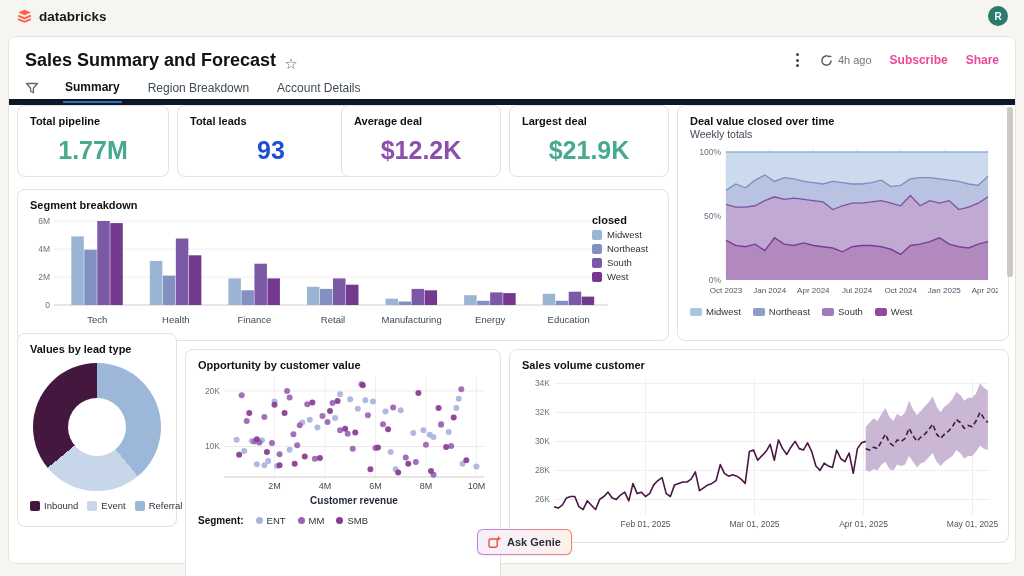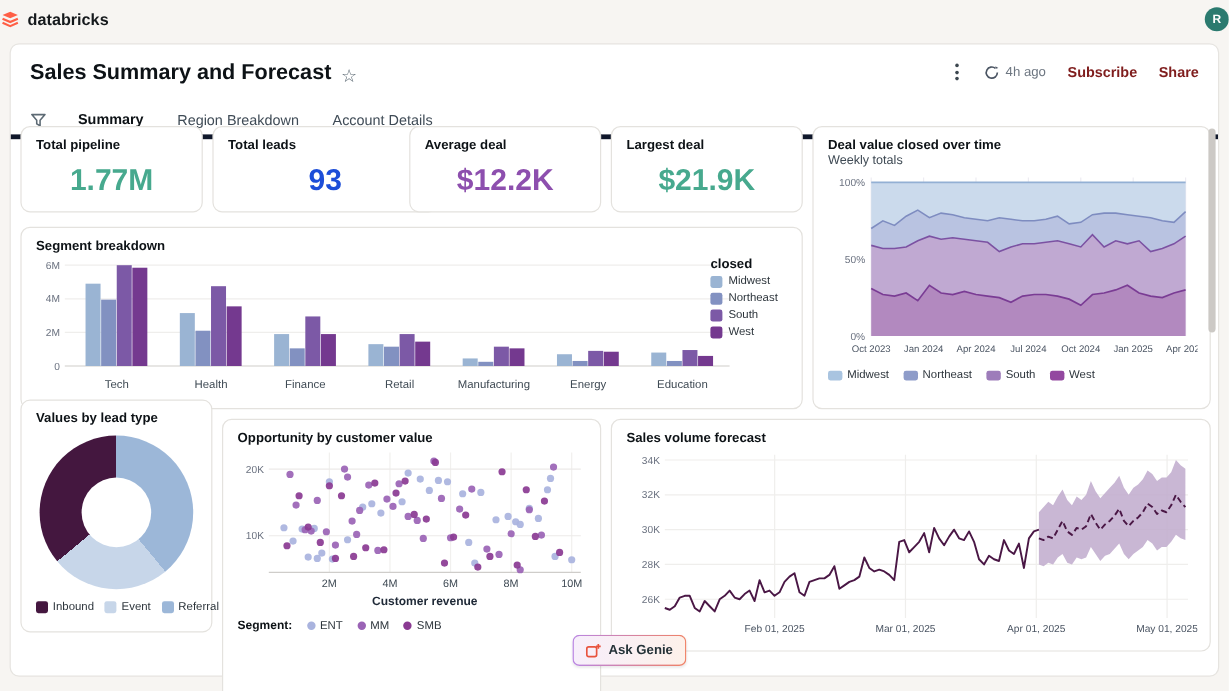--- a/index.html
+++ b/index.html
@@ -1,35 +1,35 @@
 <!DOCTYPE html>
 <html><head>
 <meta charset="utf-8">
 <style>
   html,body{margin:0;padding:0;}
   body{width:1024px;height:576px;position:relative;background:#f7f5f2;font-family:"Liberation Sans",sans-serif;overflow:hidden;color:#0d1216;}
   svg{font-family:inherit;}
   
-  .topbar{position:absolute;top:0;left:0;right:0;height:32px;display:flex;align-items:center;justify-content:space-between;padding:0 0;box-sizing:border-box;gap:21px;}
+  .topbar{position:absolute;top:0;left:0;right:0;height:32px;display:flex;align-items:center;justify-content:space-between;padding:0 16px;box-sizing:border-box;gap:21px;}
   .brand{display:flex;align-items:center;gap:6px;font-size:13.5px;font-weight:700;color:#15191c;cursor:pointer;}
   .avatar{width:20px;height:20px;border-radius:50%;background:#2b7a6f;color:#fff;font-size:10px;font-weight:700;display:flex;align-items:center;justify-content:center;cursor:pointer;}
   
   .panel{position:absolute;left:8px;right:8px;top:36px;height:528px;background:#fff;border:1px solid #e6e4e0;border-radius:8px;box-sizing:border-box;}
   .phead{position:absolute;top:9px;left:16px;right:16px;height:28px;display:flex;align-items:center;justify-content:space-between;}
   .ptitle-wrap{display:flex;align-items:flex-end;gap:8px;}
   .ptitle{font-size:18px;font-weight:700;margin:0;}
   .star{font-size:15px;color:#5d6a74;cursor:pointer;line-height:1;}
   .pctrl{display:flex;align-items:center;gap:18px;}
   .kebab{display:flex;flex-direction:column;gap:2.5px;padding:3px;cursor:pointer;}
   .kebab i{width:3px;height:3px;border-radius:50%;background:#3c474f;}
   .refresh{display:flex;align-items:center;gap:5px;cursor:pointer;justify-content:flex-end;}
   .ts{font-size:11px;color:#6d7681;}
-  .txtbtn{font-size:12px;font-weight:600;color:#7f1d1d;cursor:pointer;}
-  
-  .tabbar{position:absolute;top:52px;left:0;right:0;height:27px;border-bottom:4px solid #0f172a;display:flex;align-items:center;gap:24px;padding:0 16px;box-sizing:border-box;}
+  .txtbtn{font-size:12px;font-weight:600;color:#ec4899;cursor:pointer;}
+  
+  .tabbar{position:absolute;top:41px;left:0;right:0;height:27px;border-bottom:6px solid #0f172a;display:flex;align-items:center;gap:24px;padding:0 16px;box-sizing:border-box;}
   .funnel{cursor:pointer;display:flex;align-items:center;}
   .tab{font-size:12px;color:#3f4b56;cursor:pointer;padding:5px 2px 7px;}
   .tab.active{font-weight:700;color:#0d1216;border-bottom:2px solid #2e71b8;margin-bottom:-1px;}
   
   .card{position:absolute;background:#fff;border:1px solid #e4e2de;border-radius:8px;box-sizing:border-box;padding:9px 12px;}
   .ctitle{font-size:11px;font-weight:700;margin:0;color:#0d1216;}
   .csub{font-size:10.5px;color:#3f4a54;margin-top:1px;}
   #kpi1{left:8px;top:68px;width:152px;height:72px;}
   #kpi2{left:168px;top:68px;width:188px;height:72px;}
   #kpi3{left:332px;top:68px;width:160px;height:72px;}
@@ -389,21 +389,21 @@
           <span>MM</span>
         </span>
         <span class="li">
           <span class="dot" style="background: rgb(138, 58, 146);"></span>
           <span>SMB</span>
         </span>
       </div>
   </div>
 
   <div class="card" id="card-forecast">
-    <p class="ctitle">Sales volume forecast</p>
+    <p class="ctitle">Sales volume customer</p>
     <svg id="forecast-svg" width="476" height="164" viewBox="0 0 476 164">
         <line x1="32" y1="12.351648351648308" x2="468" y2="12.351648351648308" stroke="#efeeec" stroke-width="1"></line>
         <text x="28" y="15.351648351648308" text-anchor="end" font-size="8.5" fill="#6b7280">34K</text>
         <line x1="32" y1="41.36263736263733" x2="468" y2="41.36263736263733" stroke="#efeeec" stroke-width="1"></line>
         <text x="28" y="44.36263736263733" text-anchor="end" font-size="8.5" fill="#6b7280">32K</text>
         <line x1="32" y1="70.37362637362634" x2="468" y2="70.37362637362634" stroke="#efeeec" stroke-width="1"></line>
         <text x="28" y="73.37362637362634" text-anchor="end" font-size="8.5" fill="#6b7280">30K</text>
         <line x1="32" y1="99.38461538461536" x2="468" y2="99.38461538461536" stroke="#efeeec" stroke-width="1"></line>
         <text x="28" y="102.38461538461536" text-anchor="end" font-size="8.5" fill="#6b7280">28K</text>
         <line x1="32" y1="128.39560439560438" x2="468" y2="128.39560439560438" stroke="#efeeec" stroke-width="1"></line>

